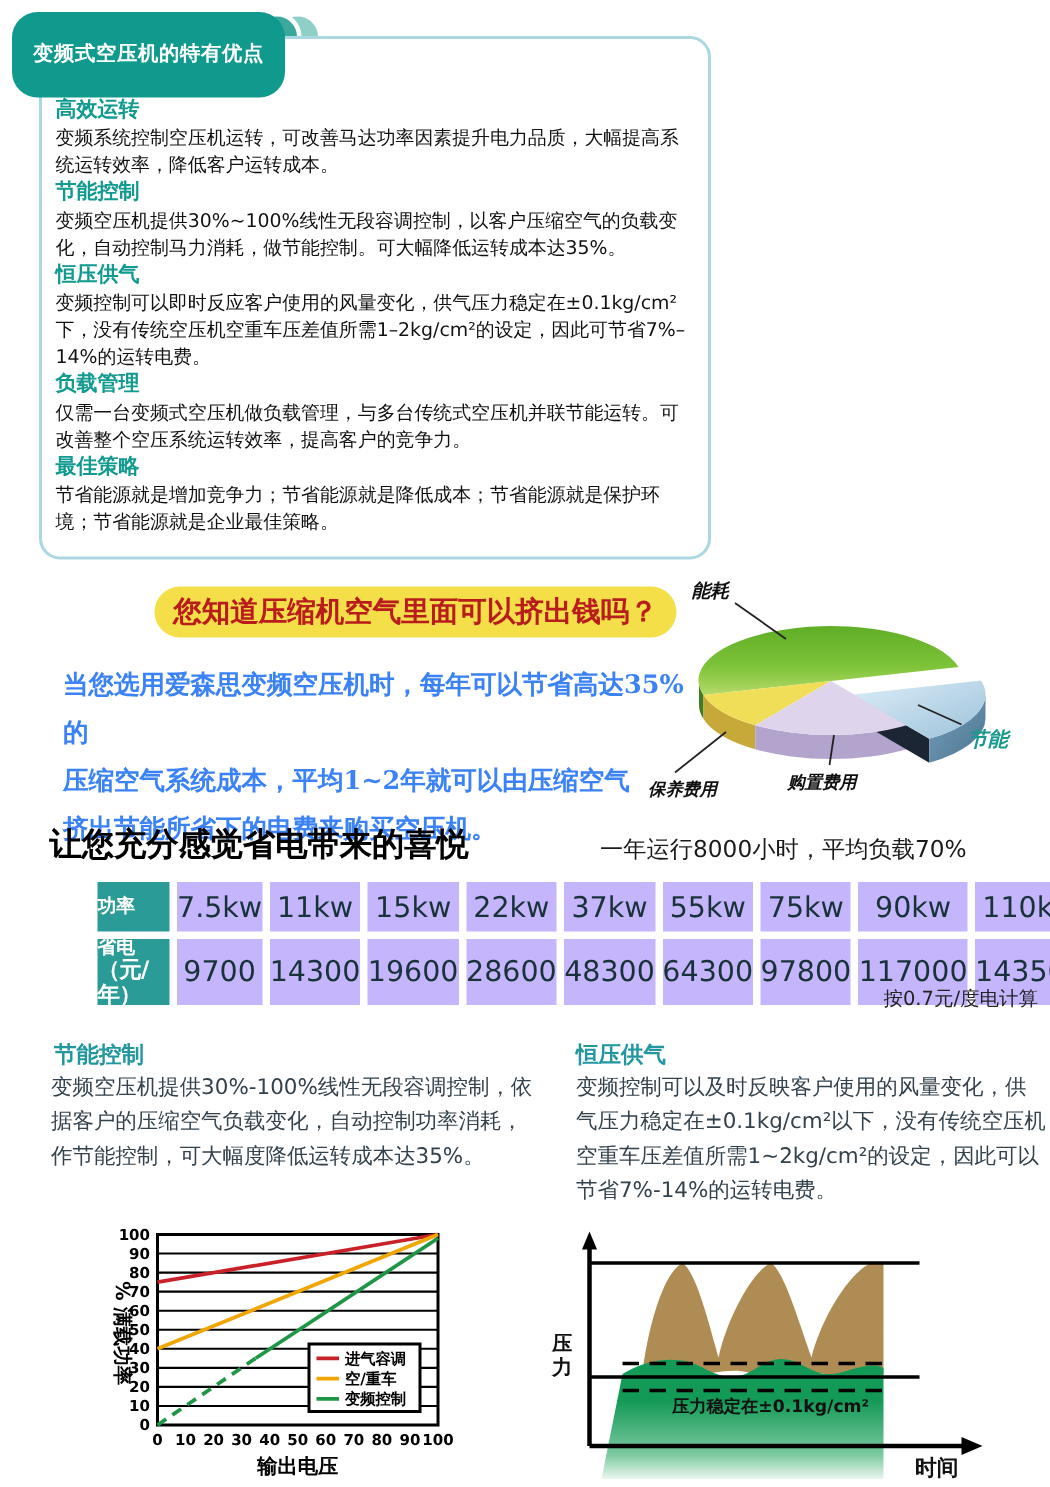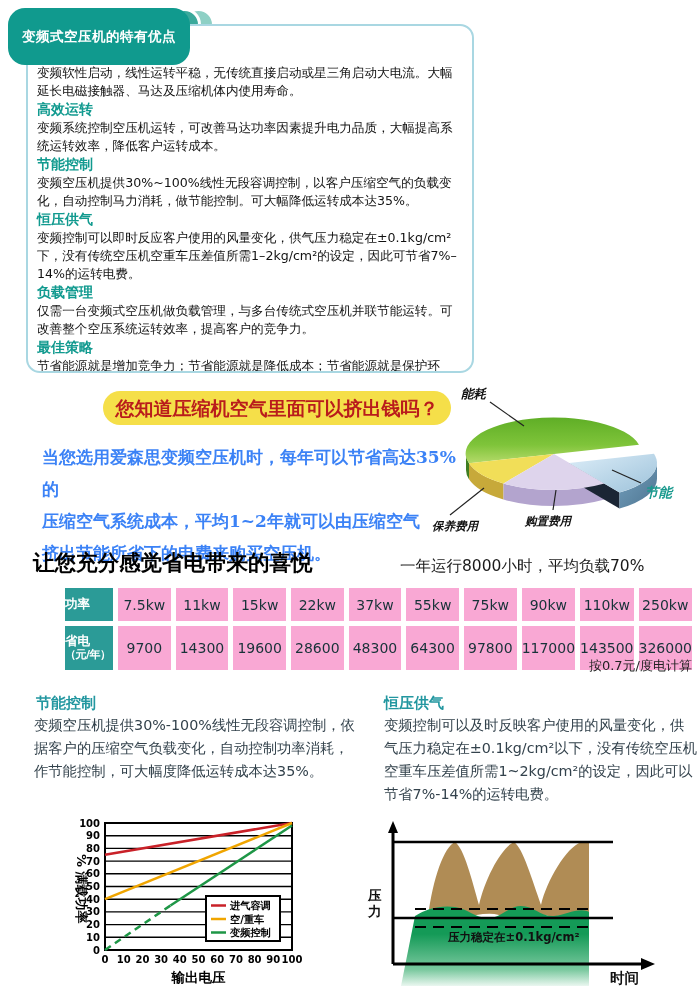--- a/index.html
+++ b/index.html
@@ -22,41 +22,40 @@
        background:#f5df49;color:#b91c1c;font-size:19px;font-weight:bold;text-align:center;}
   .money-body{left:42px;top:441px;width:424px;font-family:"DejaVu Serif","Liberation Serif",serif;
        font-weight:bold;font-size:17px;line-height:32px;white-space:pre-line;color:#3b82f6;}
   
   .sv-title{left:33px;top:548px;font-size:21.5px;font-weight:bold;color:#000;}
   .sv-cond{left:400px;top:556px;font-size:15.5px;color:#1a1a1a;}
   .sv-grid{left:65px;top:588px;width:627px;display:grid;grid-template-columns:48px repeat(10,1fr);
        grid-template-rows:33px 44px;gap:5px;}
   .sv-grid .hcell{background:#2b9b97;color:#fff;font-weight:bold;font-size:12.5px;
        display:flex;flex-direction:column;align-items:flex-start;justify-content:center;line-height:1.15;}
-  .sv-grid .dcell{background:#f9a8d4;color:#173238;font-size:14px;font-weight:500;
+  .sv-grid .dcell{background:#c4b5fd;color:#173238;font-size:19px;font-weight:500;
        display:flex;align-items:center;justify-content:center;}
-  .hsub{font-size:11px;letter-spacing:-.5px;}
+  .hsub{font-size:15px;letter-spacing:-.5px;}
   .sv-foot{left:480px;top:657px;width:212px;text-align:right;font-size:13px;color:#222;}
   
   .col-title{font-size:15px;font-weight:bold;color:#2397a0;}
   .col-body{font-size:14.3px;line-height:23px;color:#33424c;}
   text{font-family:"DejaVu Sans","Liberation Sans",sans-serif;}
 </style>
 </head>
 <body>
 
 <div id="page">
 
   <div class="abs chev chev2"></div>
   <div class="abs chev chev1"></div>
   <div class="abs banner-pill">变频式空压机的特有优点</div>
 
   <div class="abs features-box">
     <p class="feat-title">变频启动</p>
-    <p class="feat-body">变频软性启动，线性运转平稳，无传统直接启动或星三角启动大电流。大幅延长电磁接触器、马达及压缩机体内使用寿命。</p>
     <p class="feat-title">高效运转</p>
     <p class="feat-body">变频系统控制空压机运转，可改善马达功率因素提升电力品质，大幅提高系统运转效率，降低客户运转成本。</p>
     <p class="feat-title">节能控制</p>
     <p class="feat-body">变频空压机提供30%~100%线性无段容调控制，以客户压缩空气的负载变化，自动控制马力消耗，做节能控制。可大幅降低运转成本达35%。</p>
     <p class="feat-title">恒压供气</p>
     <p class="feat-body">变频控制可以即时反应客户使用的风量变化，供气压力稳定在±0.1kg/cm²下，没有传统空压机空重车压差值所需1–2kg/cm²的设定，因此可节省7%–14%的运转电费。</p>
     <p class="feat-title">负载管理</p>
     <p class="feat-body">仅需一台变频式空压机做负载管理，与多台传统式空压机并联节能运转。可改善整个空压系统运转效率，提高客户的竞争力。</p>
     <p class="feat-title">最佳策略</p>
     <p class="feat-body">节省能源就是增加竞争力；节省能源就是降低成本；节省能源就是保护环境；节省能源就是企业最佳策略。</p>

